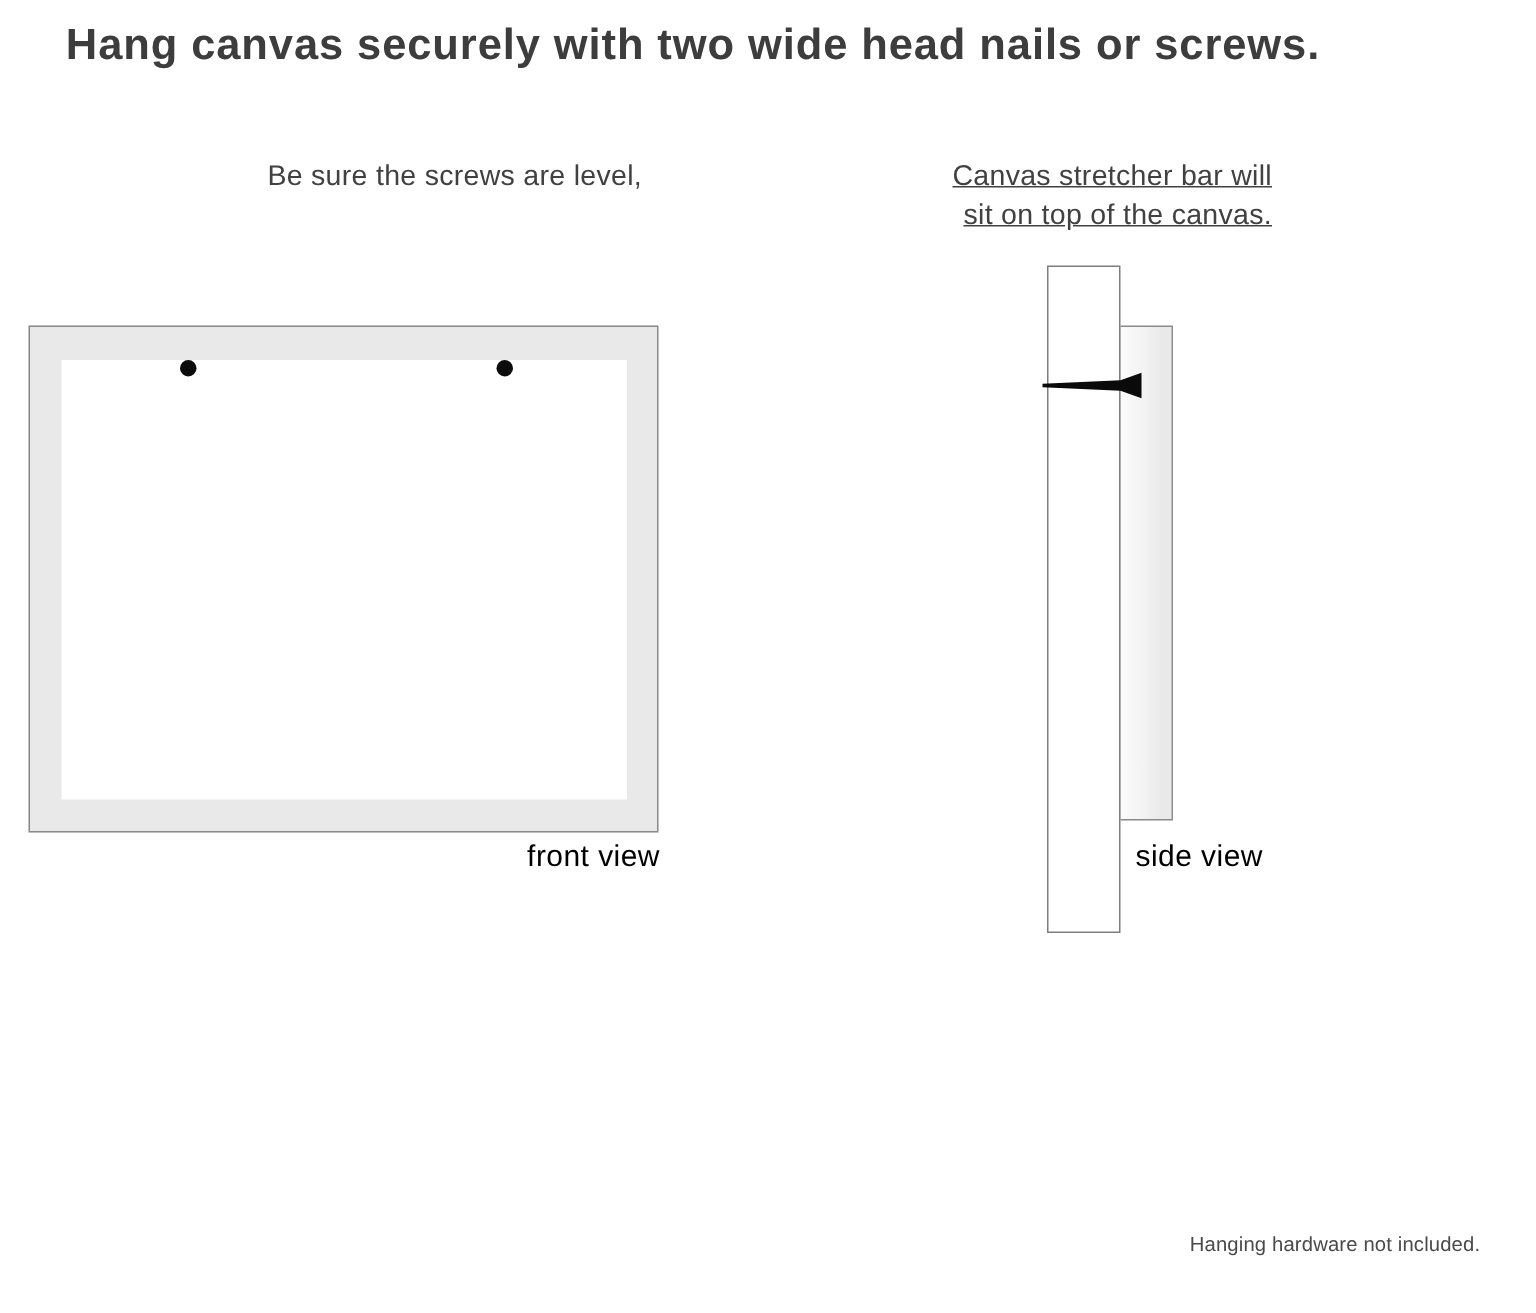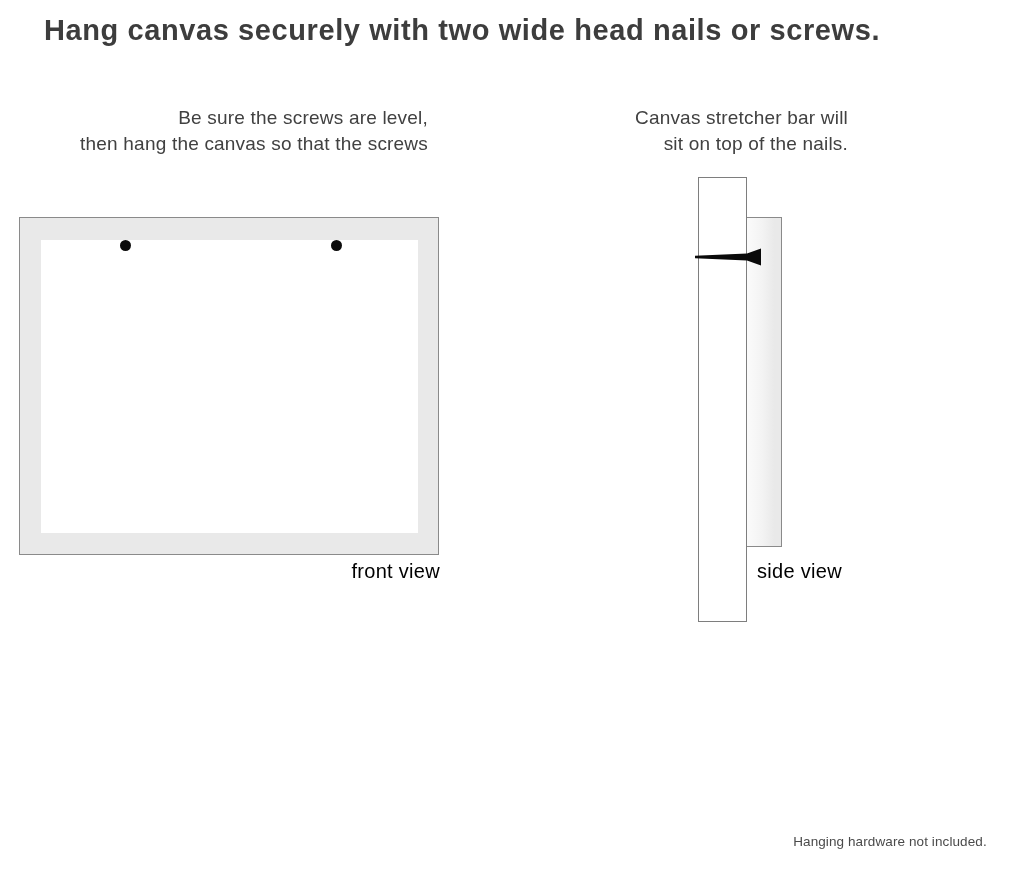--- a/index.html
+++ b/index.html
@@ -31,21 +31,21 @@
 
   .caption {
     font-size: 19px;
     font-weight: 300;
     line-height: 26px;
     letter-spacing: 0.2px;
     text-align: right;
     color: #414141;
   }
   .caption-front { left: 18px;  top: 105px; width: 410px; }
-  .caption-side  { left: 558px; top: 105px; width: 290px; }
+  .caption-side  { left: 558px; top: 105px; width: 290px; text-decoration: underline; }
   .caption-line { display: block; }
 
   
   .front-frame {
     left: 19px;
     top: 217px;
     width: 420px;
     height: 338px;
     background: #e9e9e9;
     border: 1px solid #8a8a8a;
@@ -107,35 +107,34 @@
   .footnote {
     left: 756px;
     top: 820px;
     width: 268px;
     text-align: center;
     font-size: 13.5px;
     line-height: 19px;
     letter-spacing: 0.1px;
     color: #4a4a4a;
   }
-  .footnote-line { display: block; margin-top: 12px; }
+  .footnote-line { display: block; }
 </style>
 </head>
 <body>
 
 <div class="abs page-title">Hang canvas securely with two wide head nails or screws.</div>
 
 <div class="abs caption caption-front">
   <span class="caption-line">Be sure the screws are level,</span>
-  <span class="caption-line">then hang the canvas so that the screws</span>
 </div>
 
 <div class="abs caption caption-side">
   <span class="caption-line">Canvas stretcher bar will</span>
-  <span class="caption-line">sit on top of the nails.</span>
+  <span class="caption-line">sit on top of the canvas.</span>
 </div>
 
 <div class="abs front-frame">
   <div class="front-face"></div>
 </div>
 <div class="abs screw-dot screw-left"></div>
 <div class="abs screw-dot screw-right"></div>
 <div class="abs view-label label-front">front view</div>
 
 <div class="abs side-canvas"></div>

